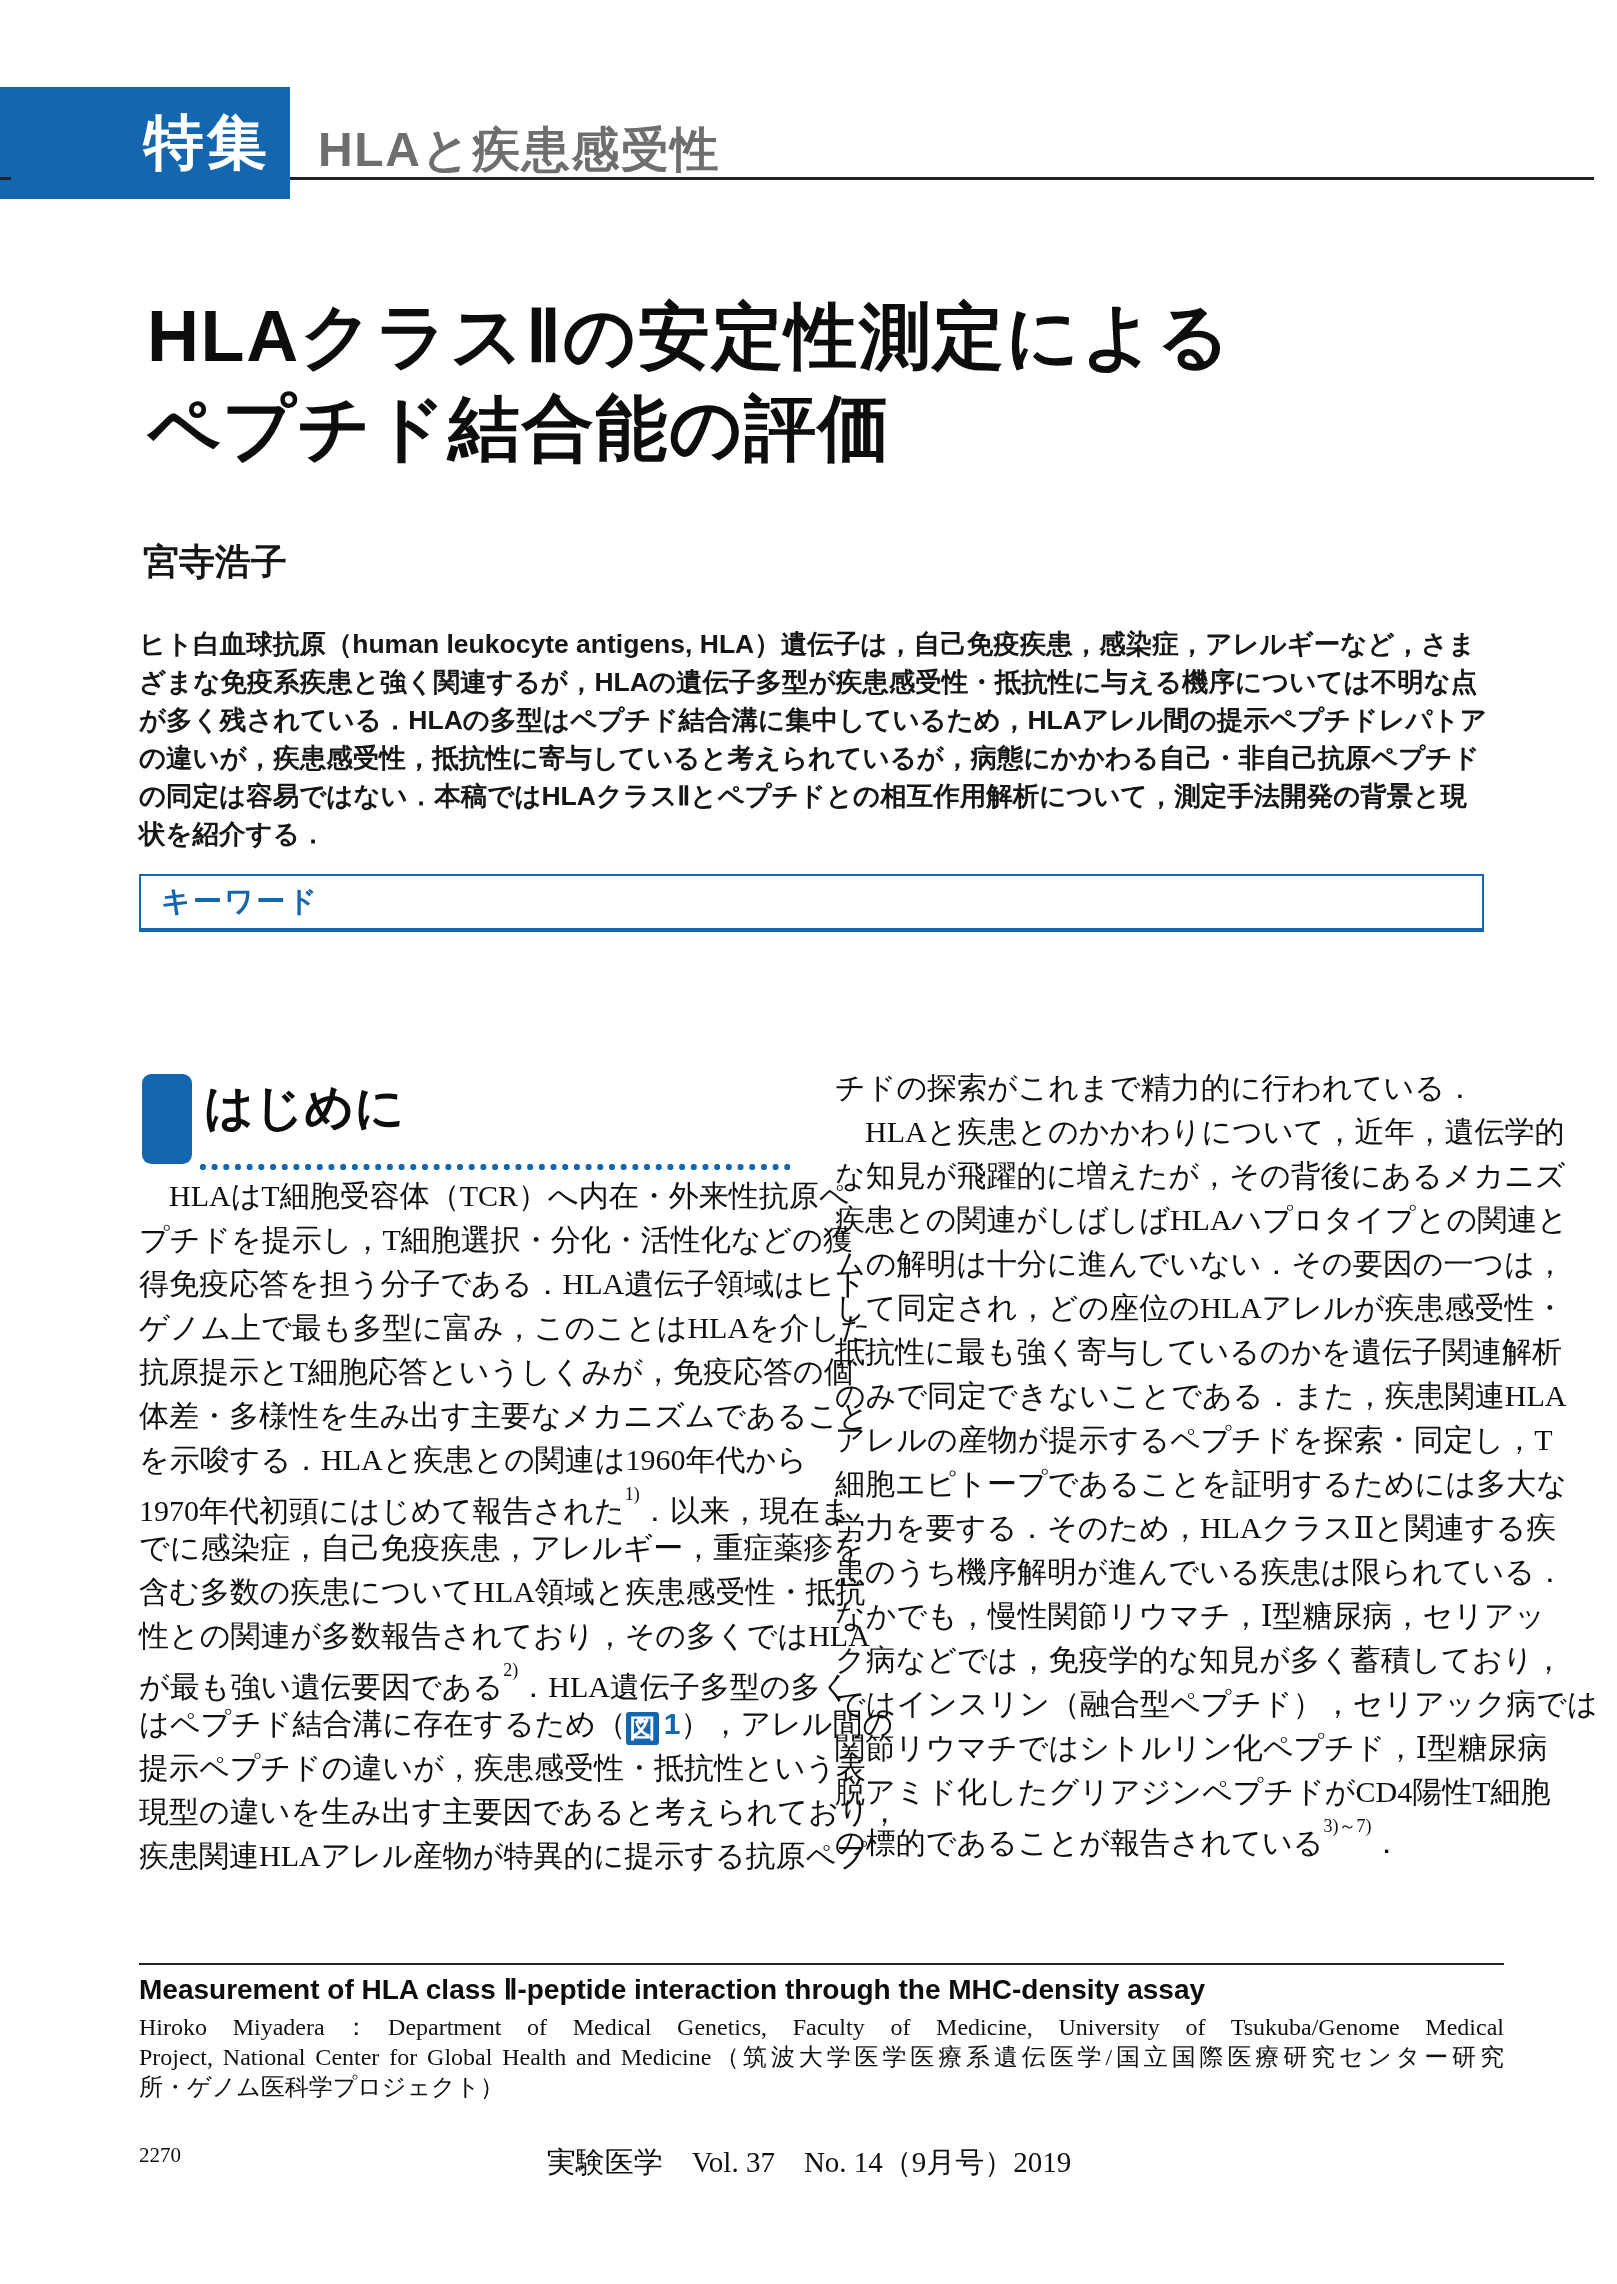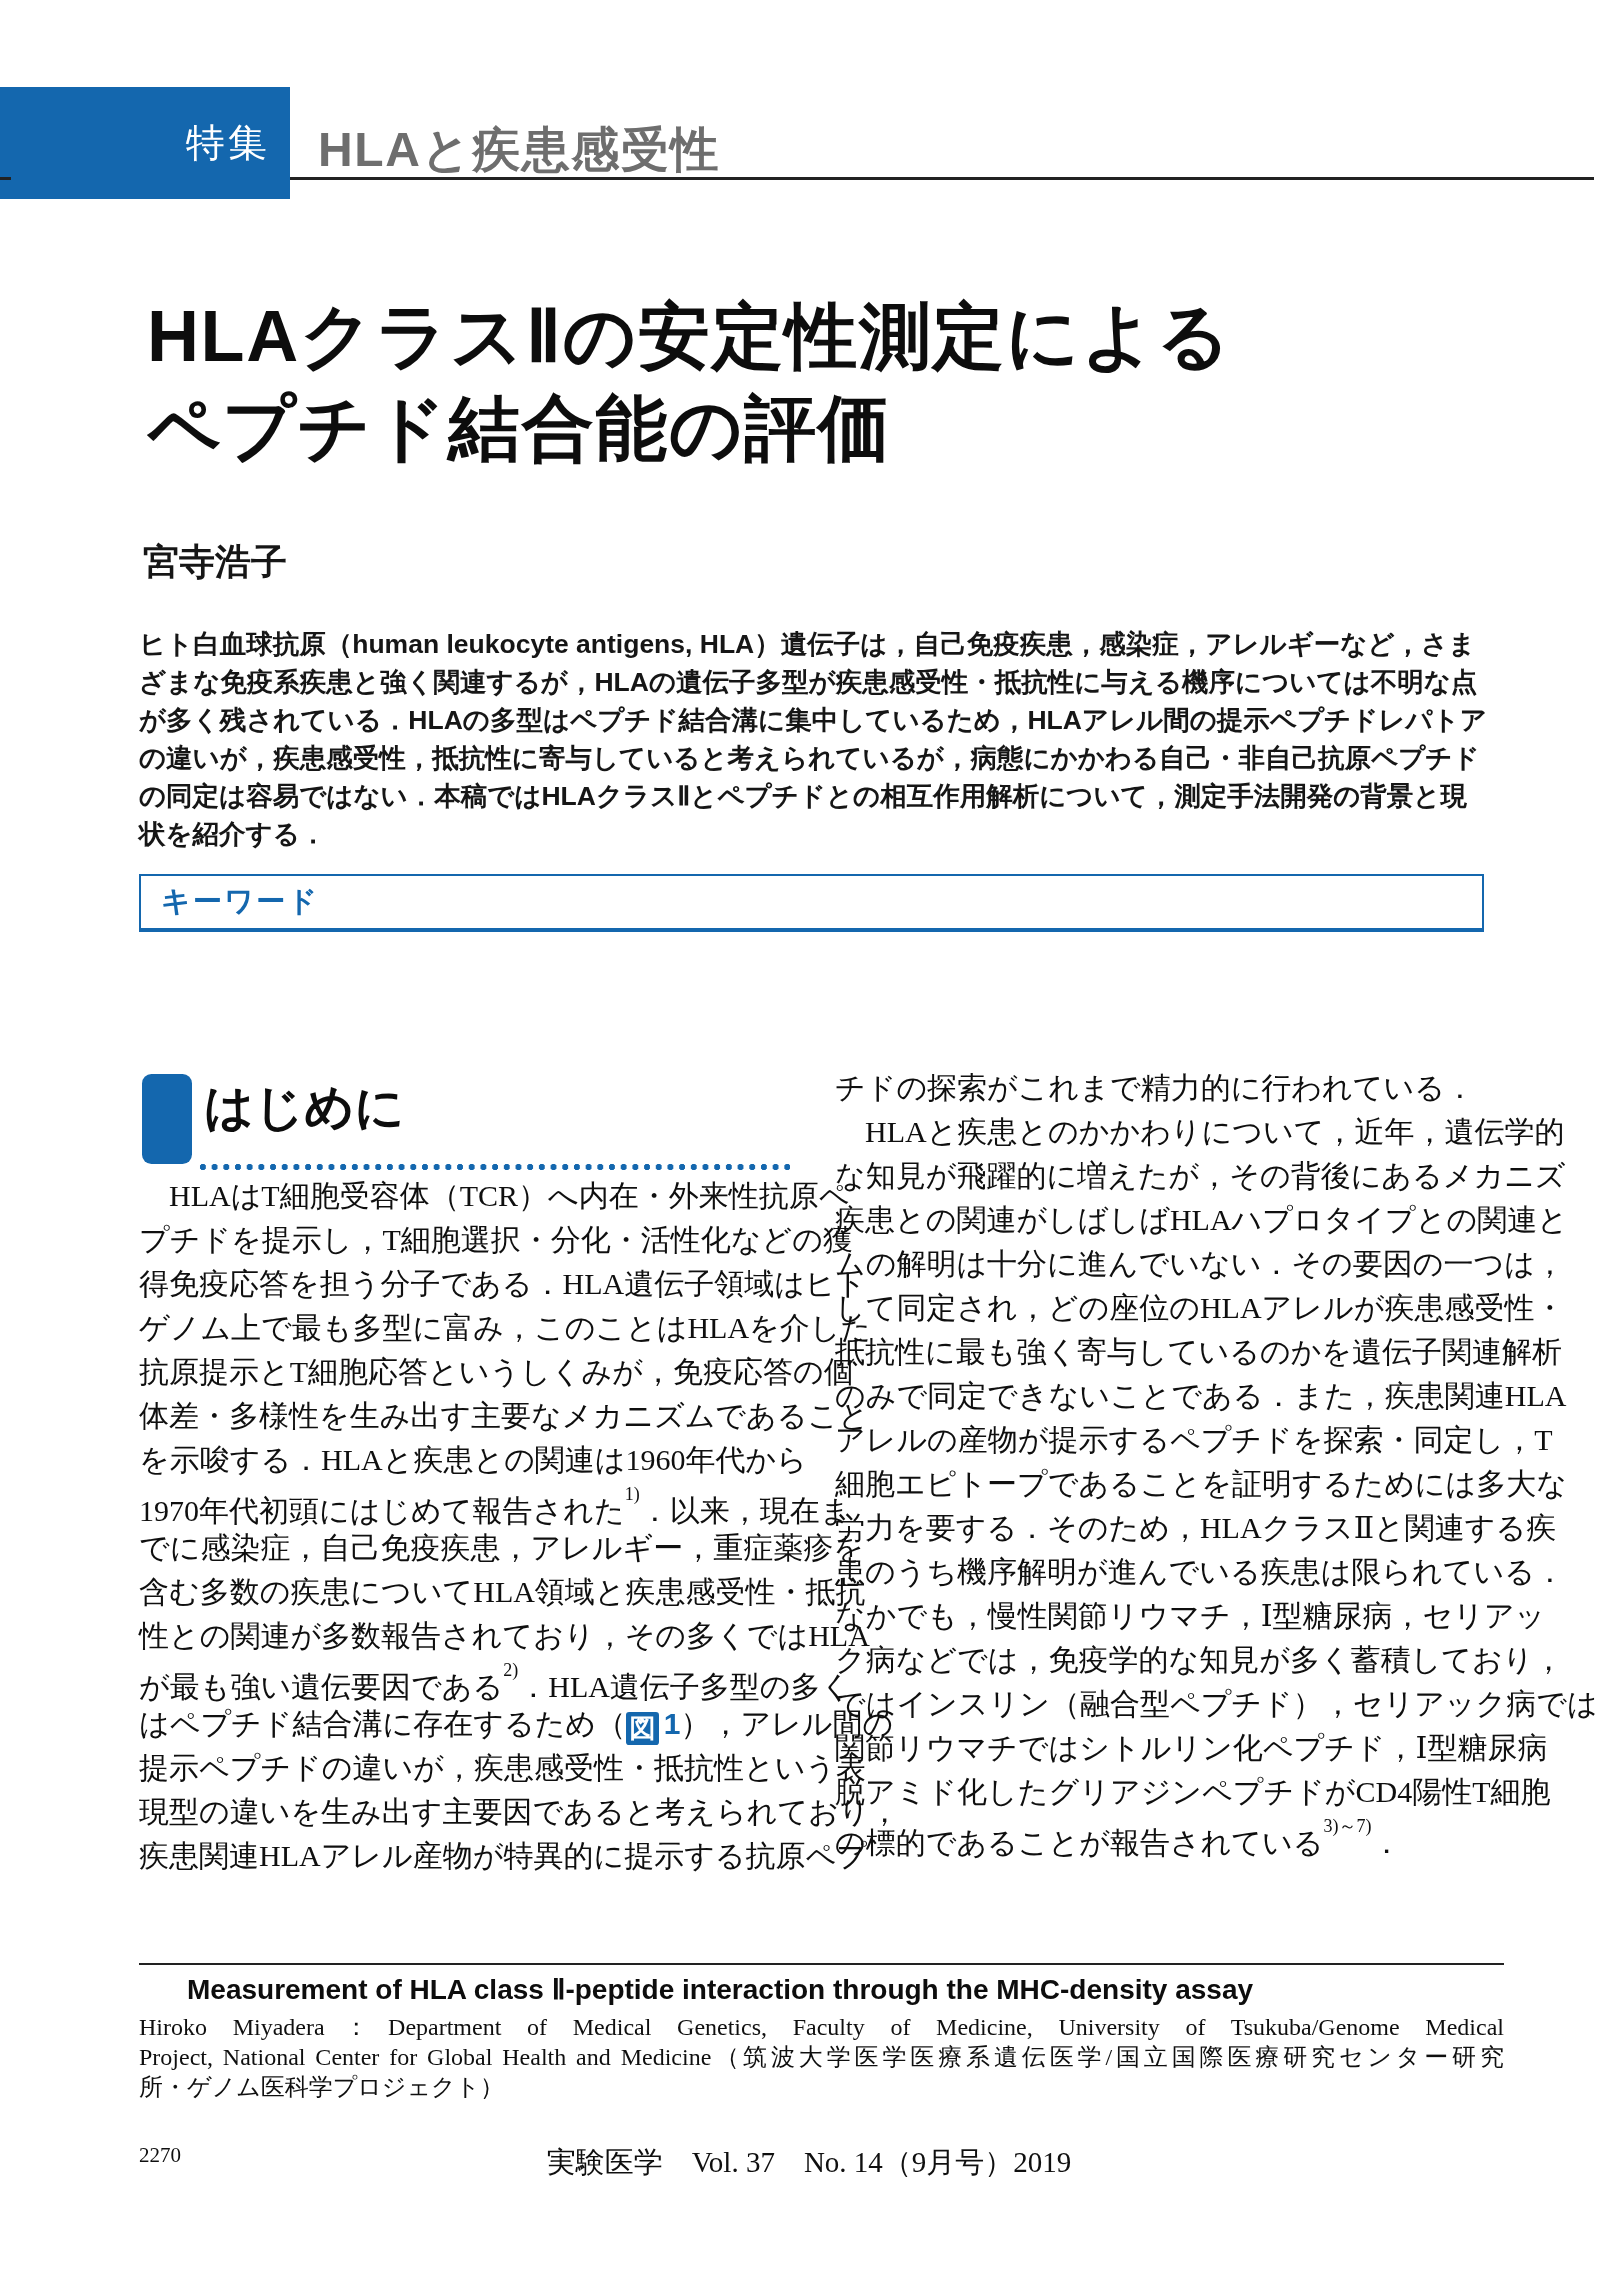--- a/index.html
+++ b/index.html
@@ -7,21 +7,21 @@
     position:relative;width:1618px;height:2284px;background:#ffffff;
     margin:0 auto;overflow:hidden;
     font-family:"Liberation Sans",sans-serif;color:#111;
   }
   
   .feature-box{
     position:absolute;left:0;top:87px;width:290px;height:112px;
     background:#1467ae;display:flex;align-items:center;justify-content:flex-end;
     padding-right:20px;box-sizing:border-box;
   }
-  .feature-label{font-size:39px;font-weight:normal;color:#fff;letter-spacing:3.1px;}
+  .feature-label{font-size:60px;font-weight:bold;color:#fff;letter-spacing:3.1px;}
   .feature-title{
     position:absolute;left:318px;top:118px;font-size:48px;font-weight:bold;
     color:#6e6e6e;letter-spacing:1.6px;white-space:nowrap;
   }
   .header-rule{position:absolute;left:290px;top:177px;width:1304px;height:3.1px;background:#222;}
   .crop-mark{position:absolute;left:0;top:177px;width:11px;height:3.1px;background:#222;}
   
   .article-title{
     position:absolute;left:147px;top:290px;font-weight:bold;color:#0d0d0d;
     font-size:72px;line-height:92px;letter-spacing:1.6px;white-space:nowrap;
@@ -60,21 +60,21 @@
   .ref-sup{font-size:18px;position:relative;top:-0.55em;letter-spacing:0;}
   .fig-box{
     display:inline-block;background:#1467ae;color:#fff;
     font-family:"Liberation Sans",sans-serif;font-weight:bold;font-size:26px;
     width:33px;height:33px;line-height:33px;text-align:center;border-radius:3.1px;
     vertical-align:-3.1px;
   }
   .fig-num{color:#1467ae;font-family:"Liberation Sans",sans-serif;font-weight:bold;padding-left:4.7px;}
   
   .footer-rule{position:absolute;left:139px;top:1963px;width:1365px;height:2.3px;background:#222;}
-  .footer-english{position:absolute;left:139px;top:1973px;font-size:28px;font-weight:bold;color:#0d0d0d;white-space:nowrap;margin-left:48px;}
+  .footer-english{position:absolute;left:139px;top:1973px;font-size:28px;font-weight:bold;color:#0d0d0d;white-space:nowrap;}
   .footer-affiliation{
     position:absolute;left:139px;top:2012px;width:1365px;
     font-family:"Liberation Serif","DejaVu Serif",serif;font-size:24px;line-height:30px;color:#0f0f0f;
   }
   .affil-line{text-align:justify;text-align-last:justify;}
   .affil-line:last-child{text-align-last:left;}
   .page-number{position:absolute;left:139px;top:2143px;font-family:"Liberation Serif","DejaVu Serif",serif;font-size:21px;color:#0f0f0f;}
   .journal-info{position:absolute;left:0;top:2143px;width:1618px;text-align:center;font-family:"Liberation Serif","DejaVu Serif",serif;font-size:29px;color:#0f0f0f;}
 </style>
 </head>

